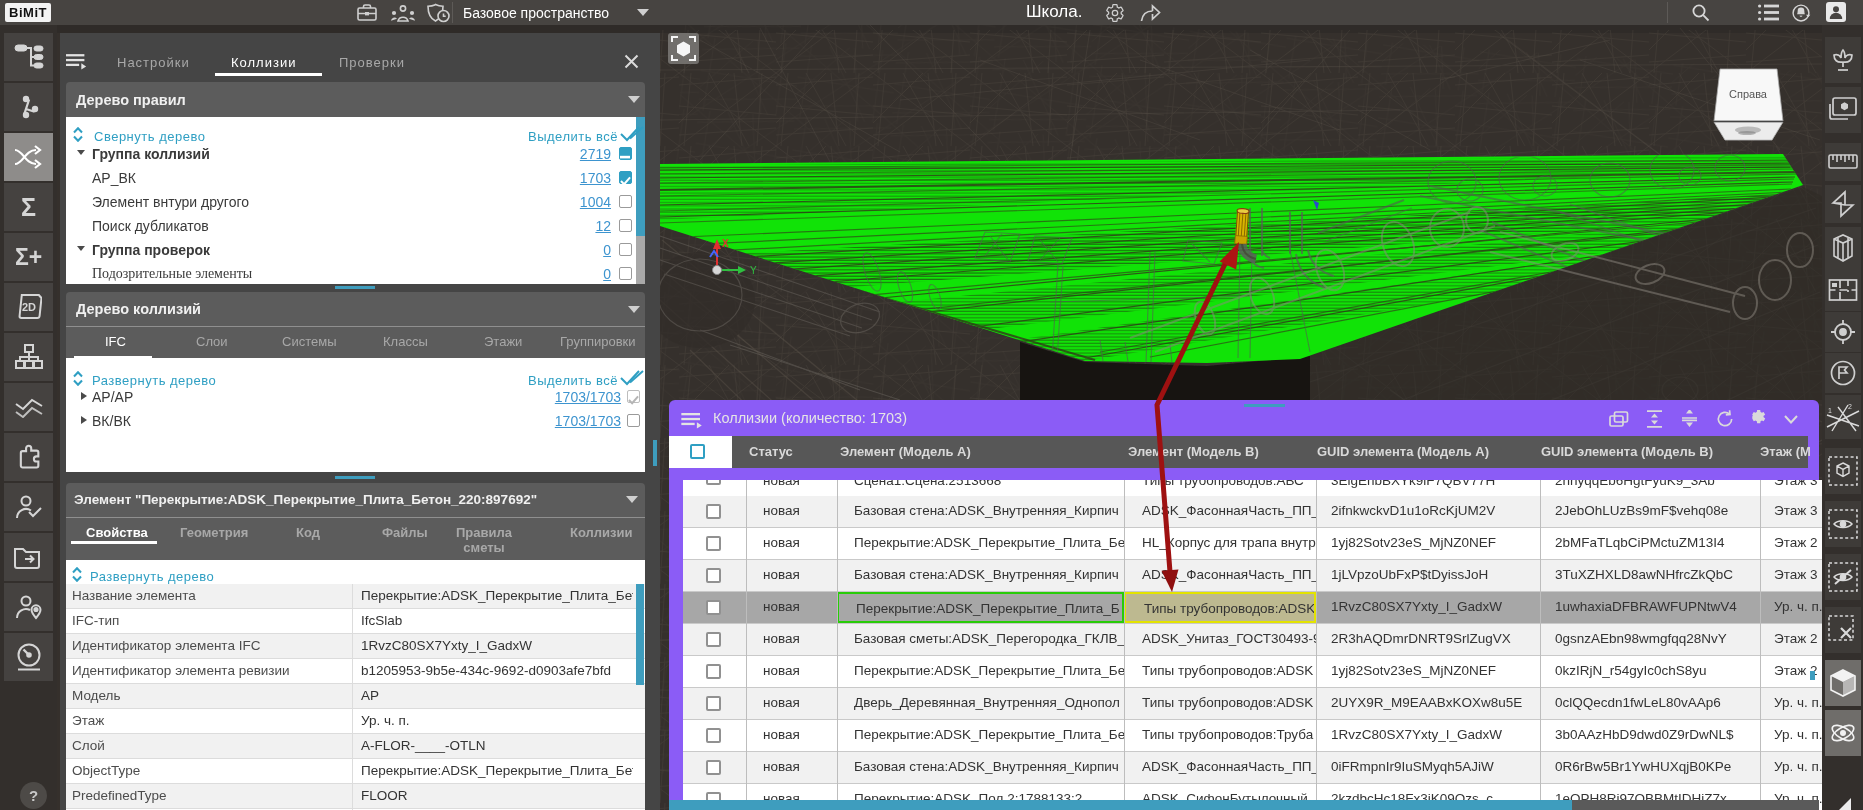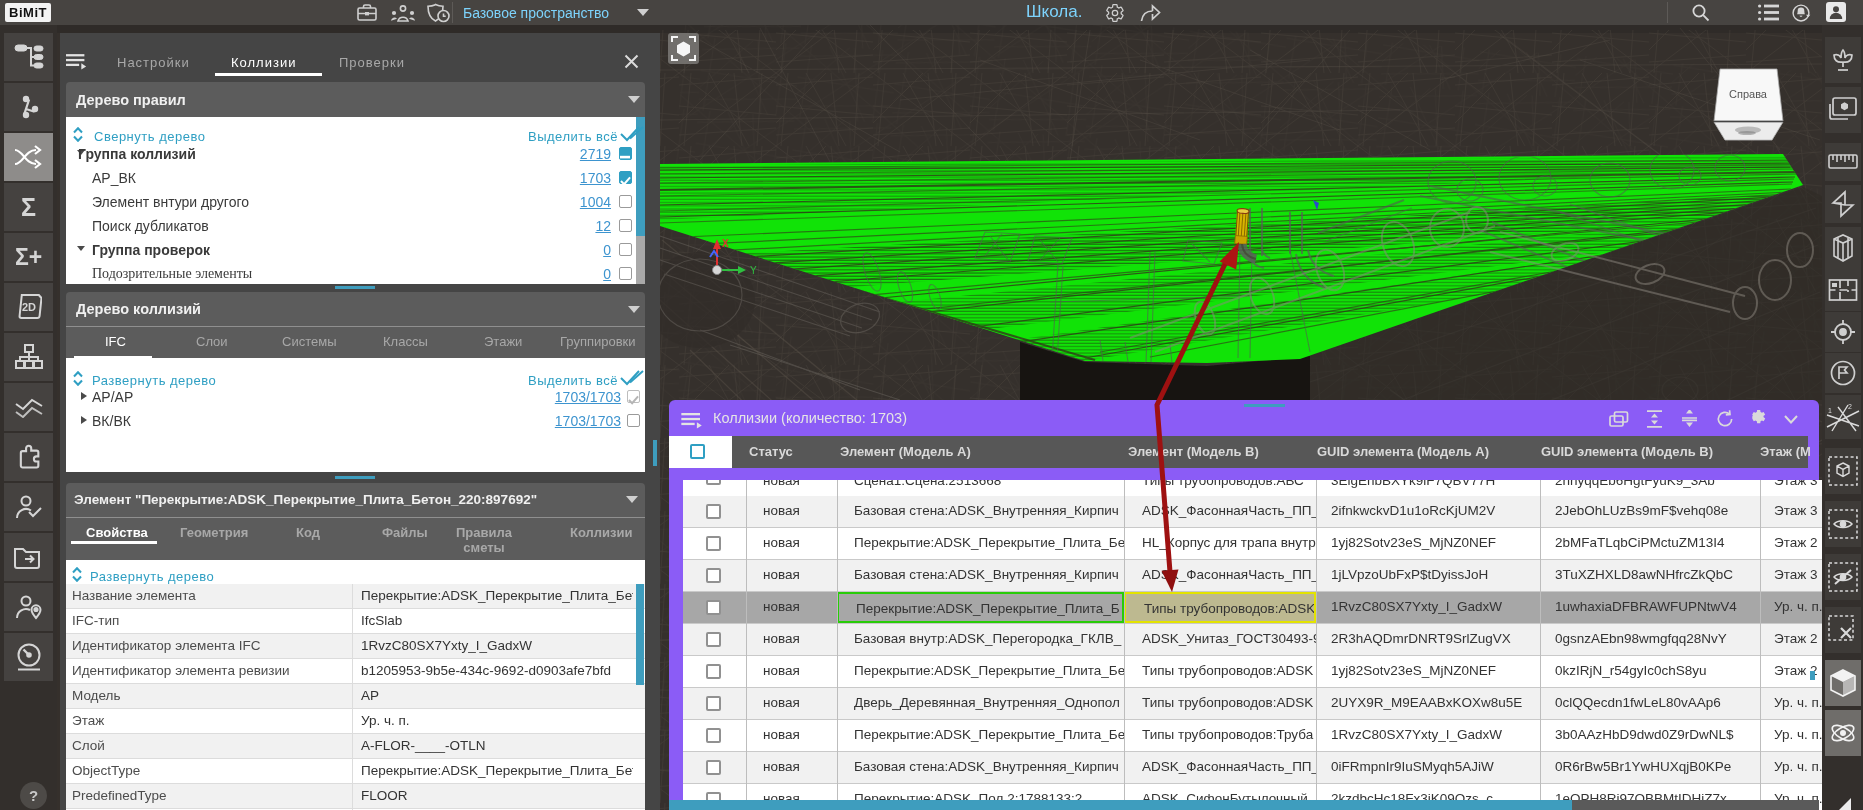--- a/index.html
+++ b/index.html
@@ -3,21 +3,21 @@
 <meta charset="utf-8">
 <style>
   * { margin:0; padding:0; box-sizing:border-box; }
   html,body { width:1863px; height:810px; overflow:hidden; }
   body { position:relative; background:#332f2c; font-family:"Liberation Sans",sans-serif; }
   .abs { position:absolute; }
   
   #topbar { position:absolute; left:0; top:0; width:1863px; height:25px; background:#474441; z-index:40; }
   #logo { position:absolute; left:5px; top:3px; width:46px; height:19px; background:#f3f3f3; border-radius:2px;
           color:#111; font-weight:bold; font-size:13px; text-align:center; line-height:19px; letter-spacing:0.5px; }
-  .tbtxt { position:absolute; color:#7dd3fc; }
+  .tbtxt { position:absolute; color:#ffffff; }
   
   #lsb { position:absolute; left:0; top:25px; width:57px; height:785px; background:#332f2c; z-index:30; }
   .lcell { position:absolute; left:4px; width:49px; height:48px; background:#454240; display:flex; align-items:center; justify-content:center; }
   .lcell.active { background:#8e8c8a; }
   
   #rsb { position:absolute; left:1822px; top:25px; width:41px; height:785px; background:#332f2c; z-index:30; }
   .rcell { position:absolute; left:3px; width:36px; height:44px; display:flex; align-items:center; justify-content:center; background:#3e3b38; }
   .rcell.lit { background:#6f6d6a; }
   
   #lpanel { position:absolute; left:60px; top:33px; width:600px; height:777px; background:#454545; z-index:20; }
@@ -472,21 +472,21 @@
       </svg>
     <div class="abs link teal" style="left:28px;top:47px;">Свернуть дерево</div>
     <div class="abs link teal" style="left:462px;top:47px;">Выделить всё</div>
     <svg class="abs" style="left:554px;top:44px" width="24" height="16" viewBox="0 0 24 16" fill="none" stroke="#2f9fc3" stroke-width="2">
         <path d="M1 8 L 7 14 L 19 1"></path>
         <path d="M10 12.5 L 23 1"></path>
       </svg>
 
     <div class="trow" style="top:60px">
         <div class="tri-d" style="left:11px;top:8px"></div>
-        <div class="ttxt" style="left:12px;font-weight:bold;">Группа коллизий</div>
+        <div class="ttxt" style="left:26px;font-weight:bold;">Группа коллизий</div>
         <div class="tnum blue" style="right:34px;">2719</div>
         <div class="cb on" style="left:553px;top:5px"><svg width="10" height="10" viewBox="0 0 10 10" style="margin:0">
             <rect x="0" y="3.8" width="10" height="2.6" fill="#fff"></rect>
           </svg></div>
       </div>
     <div class="trow" style="top:84px">
         <div class="ttxt" style="left:26px;">АР_ВК</div>
         <div class="tnum blue" style="right:34px;">1703</div>
         <div class="cb on" style="left:553px;top:5px"><svg width="11" height="10" viewBox="0 0 12 11" style="margin:1px 0 0 0">
             <path d="M1 5.5 L 4.5 9 L 11 1.5" stroke="#fff" stroke-width="2.2" fill="none"></path>
@@ -775,21 +775,21 @@
 <div class="cell" style="left:1077px;width:62px;">
           <span style="left:14px">Ур. ч. п.</span>
         </div>
 </div>
 <div class="rw" style="top:144px;height:32px;background:#f1f1f1;border-bottom:1px solid #c9c9c9;">
 <div class="rcb"></div>
 <div class="cell" style="left:63px;width:91px;">
           <span style="left:17px">новая</span>
         </div>
 <div class="cell" style="left:154px;width:287px;">
-          <span style="left:17px">Базовая внутр:ADSK_Перегородка_ГКЛВ_</span>
+          <span style="left:17px">Базовая сметы:ADSK_Перегородка_ГКЛВ_</span>
         </div>
 <div class="cell" style="left:441px;width:192px;">
           <span style="left:18px">ADSK_Унитаз_ГОСТ30493-9</span>
         </div>
 <div class="cell" style="left:633px;width:224px;">
           <span style="left:15px">2R3hAQDmrDNRT9SrlZugVX</span>
         </div>
 <div class="cell" style="left:857px;width:220px;">
           <span style="left:15px">0gsnzAEbn98wmgfqq28NvY</span>
         </div>

